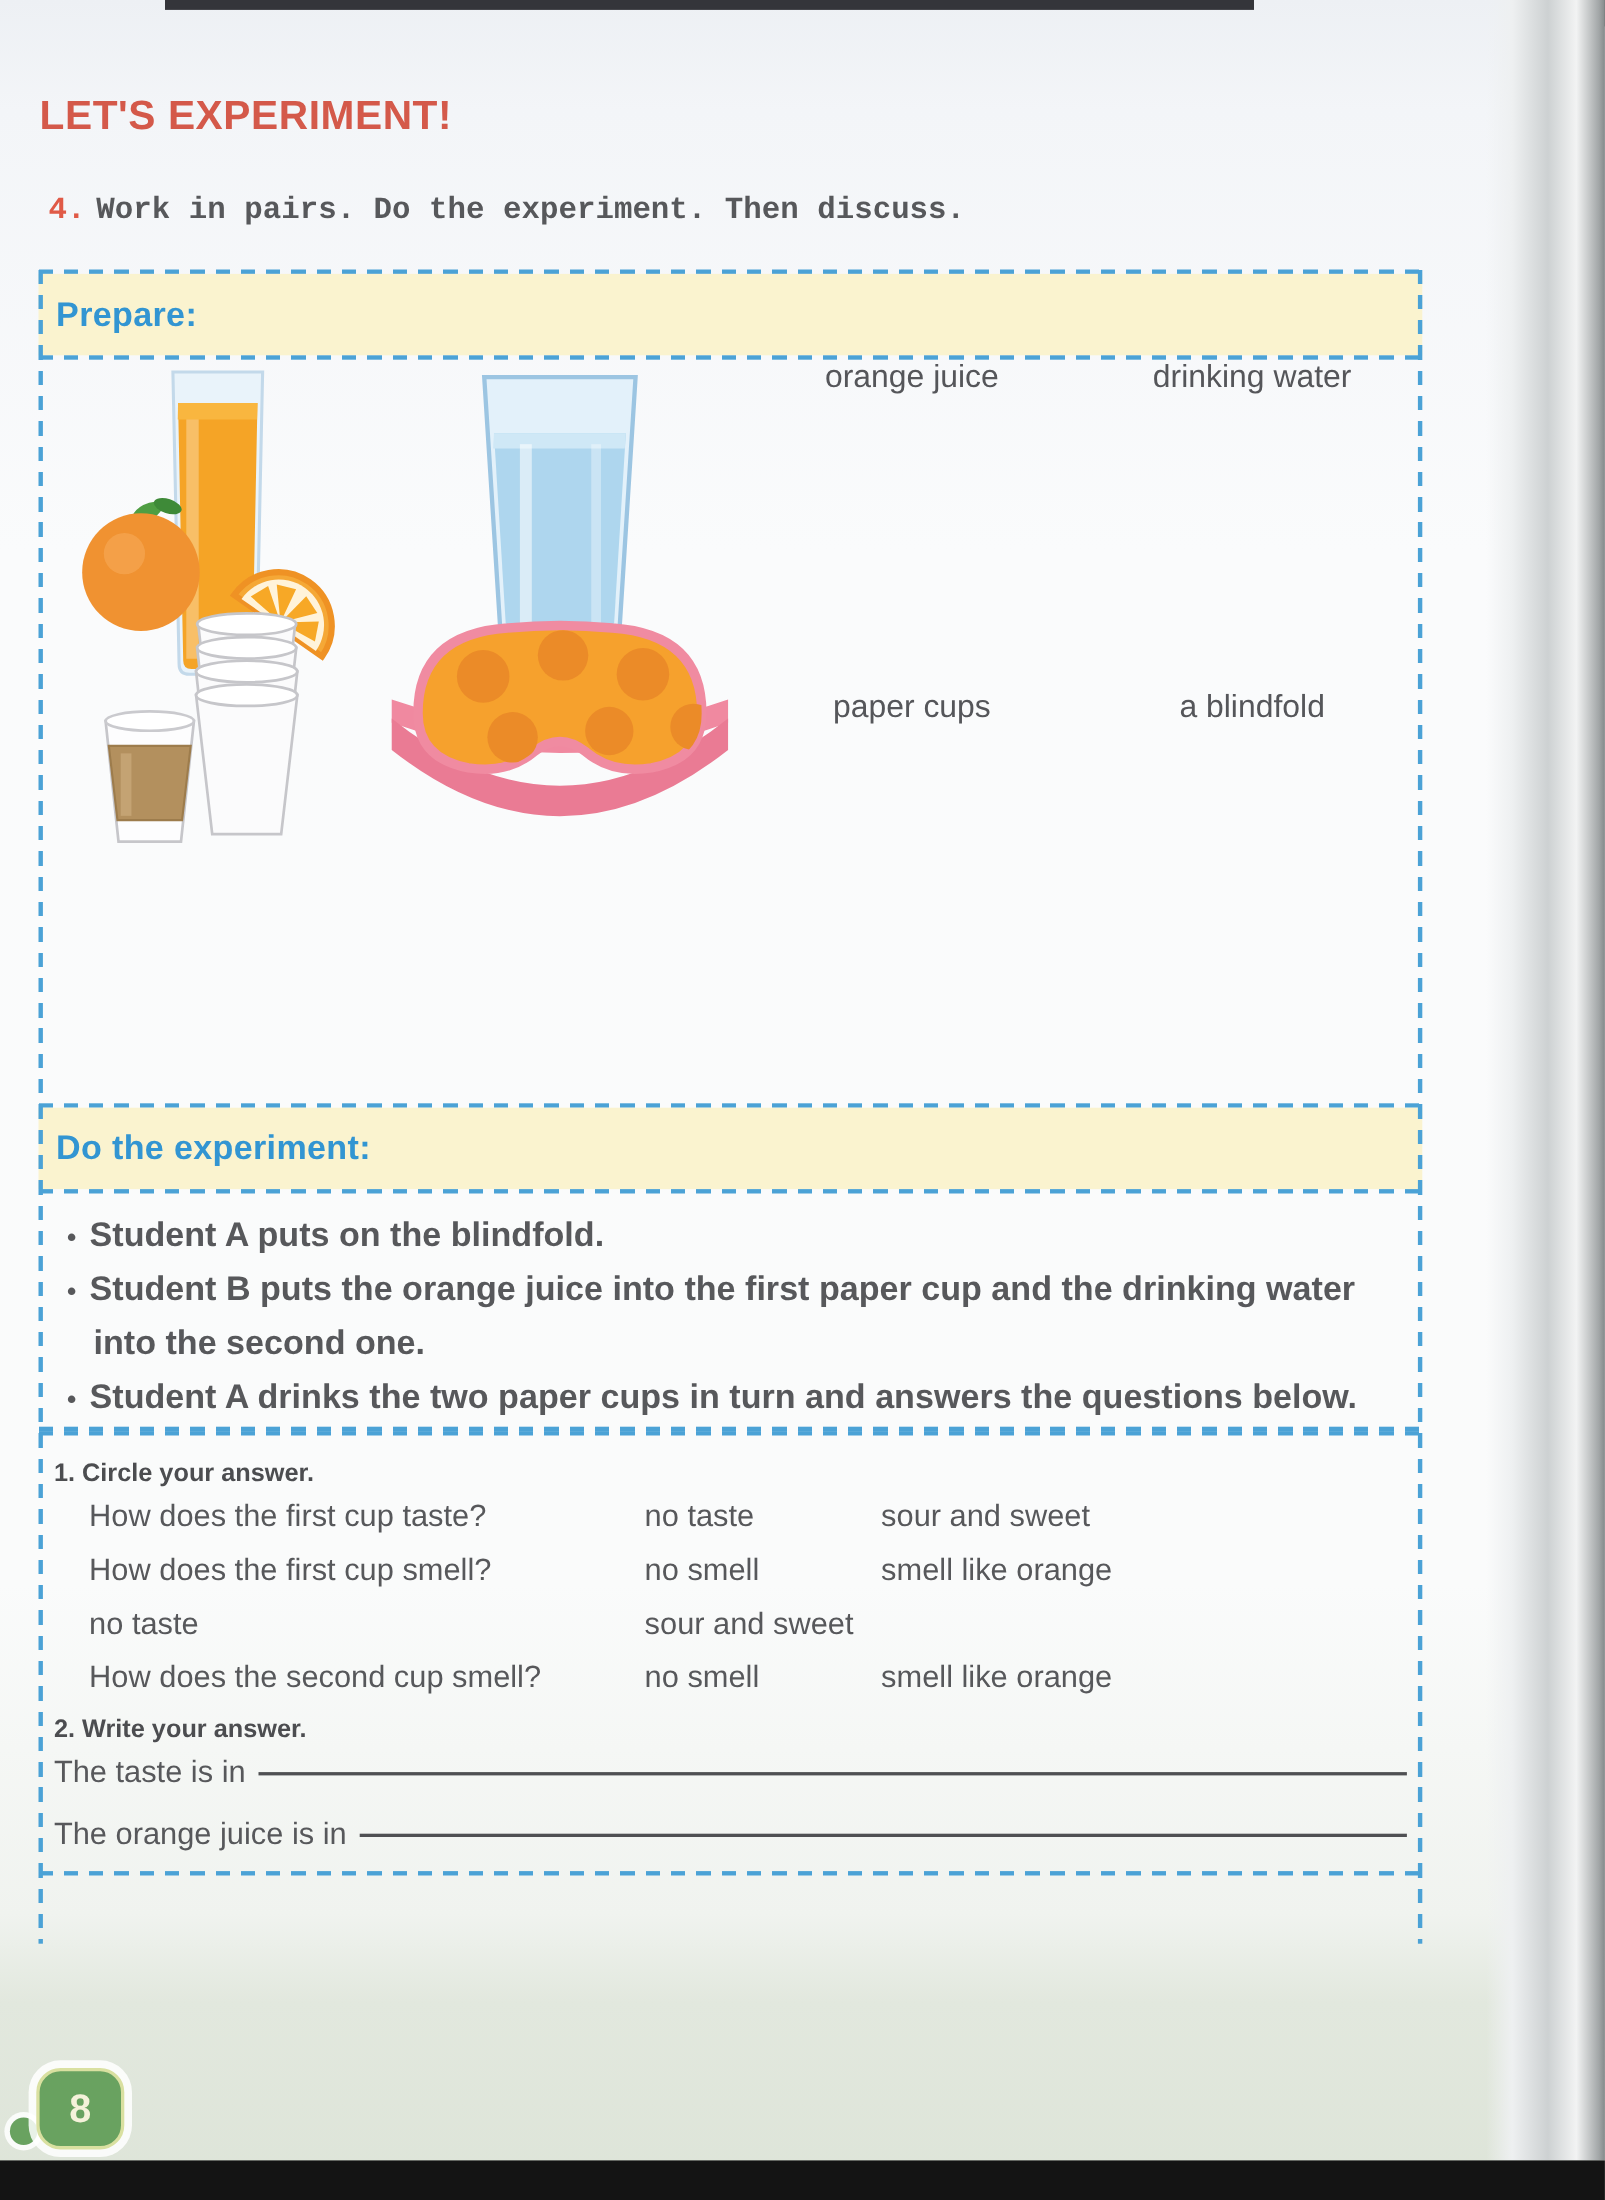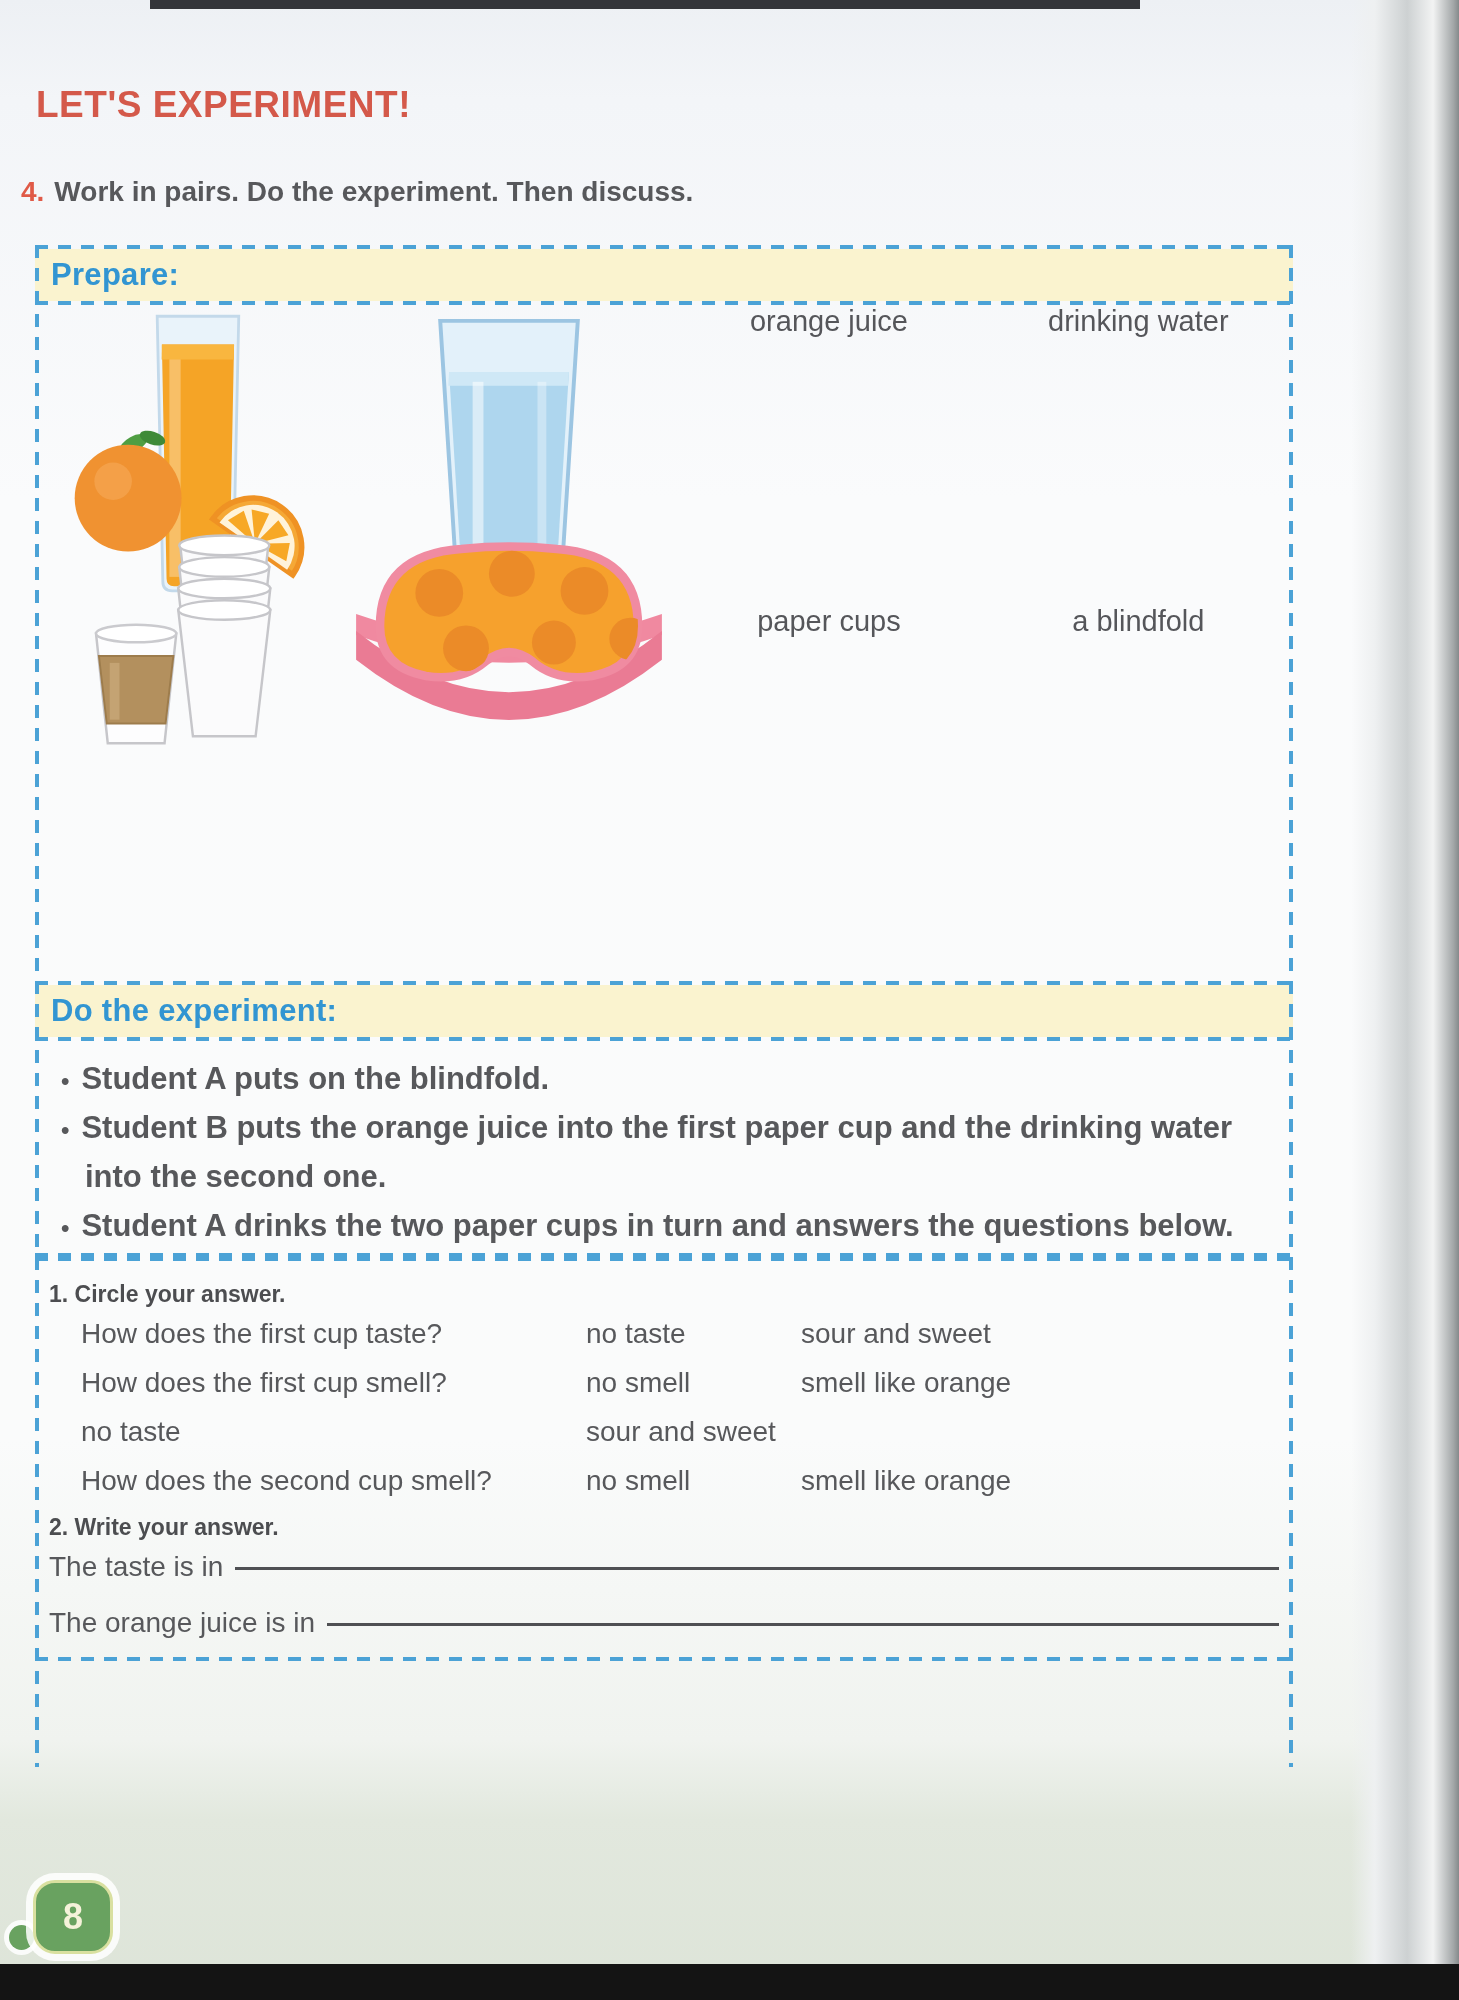--- a/index.html
+++ b/index.html
@@ -21,32 +21,32 @@
     background:linear-gradient(90deg,rgba(240,242,244,0) 0%,#eef0f1 22%,#cdd1d2 52%,#f2f3f3 76%,#a2a6a7 95%,#858a8b 100%);
   }
   .bottom-black{position:absolute;left:0;bottom:0;width:100%;height:36px;background:#141414;}
 
   
   .title{
     position:absolute;left:36px;top:84px;
     font-size:37px;font-weight:bold;color:#d4594a;letter-spacing:.5px;
   }
   .instruction{
-    position:absolute;left:21px;top:176px;
-    font-size:28px;font-weight:bold;color:#57585b;
+    position:absolute;left:44px;top:176px;
+    font-size:28px;font-weight:bold;color:#57585b;font-family:Liberation Mono, monospace;
   }
   .instruction .num{color:#e05a47;margin-right:10px;}
 
   
   .exp-box{position:absolute;left:35px;top:245px;width:1258px;height:1522px;}
   .dash-h{height:4px;background:repeating-linear-gradient(90deg,#4ba2d6 0 13px,transparent 13px 23px);}
   .dash-v{position:absolute;top:0;bottom:0;width:4px;background:repeating-linear-gradient(180deg,#4ba2d6 0 13px,transparent 13px 23px);z-index:3;}
   .dash-v.left{left:0;}
   .dash-v.right{right:0;}
-  .band{height:52px;background:#faf3cf;display:flex;align-items:center;}
+  .band{height:74px;background:#faf3cf;display:flex;align-items:center;}
   .band .hd{font-size:31px;font-weight:bold;color:#3295d2;padding-left:16px;letter-spacing:.3px;}
 
   
   .items-grid{
     height:676px;display:grid;
     grid-template-columns:1fr 1fr 1fr 1fr;
     grid-template-rows:300px 56px 260px 60px;
     align-items:center;justify-items:center;
   }
   .item-label{font-size:29px;color:#55565a;align-self:start;}

